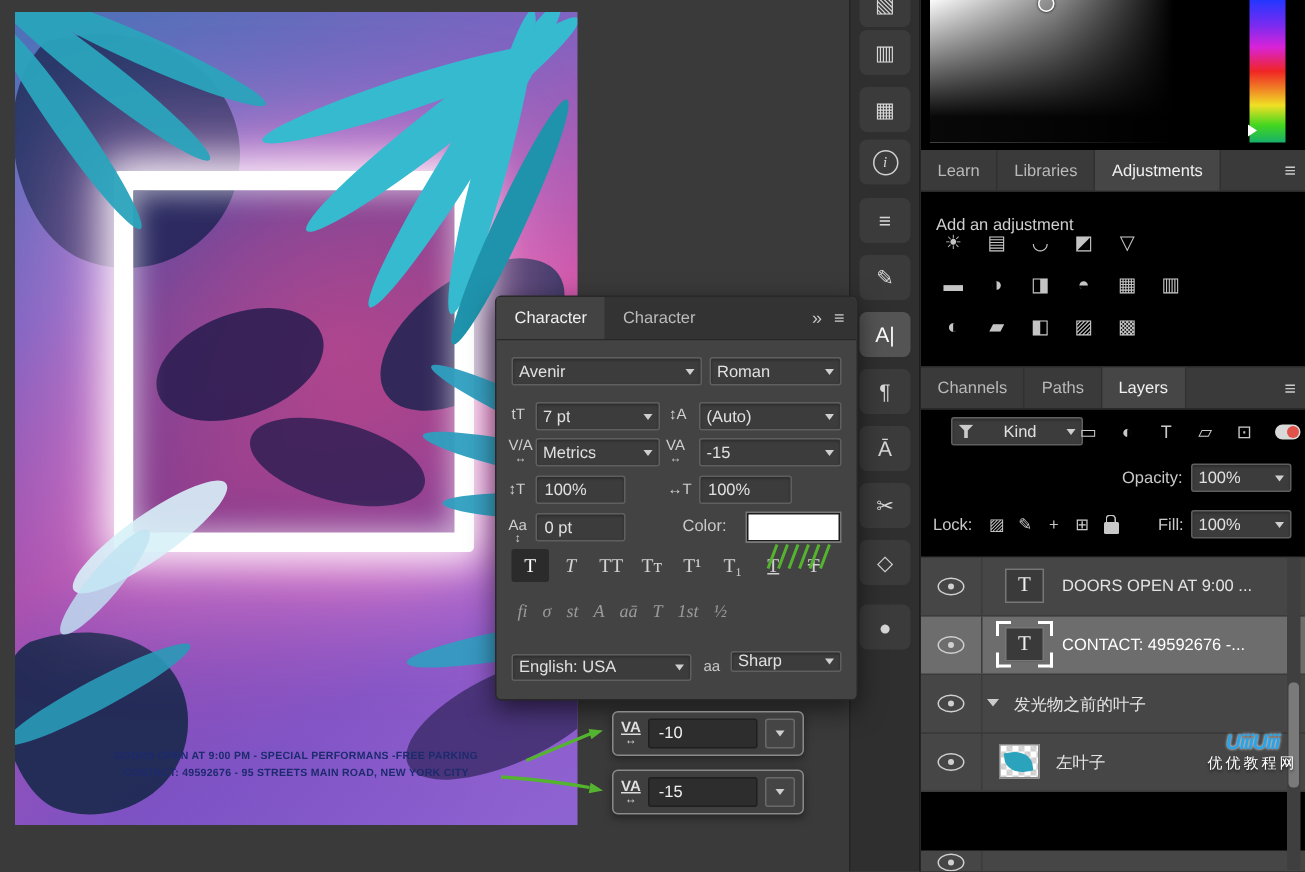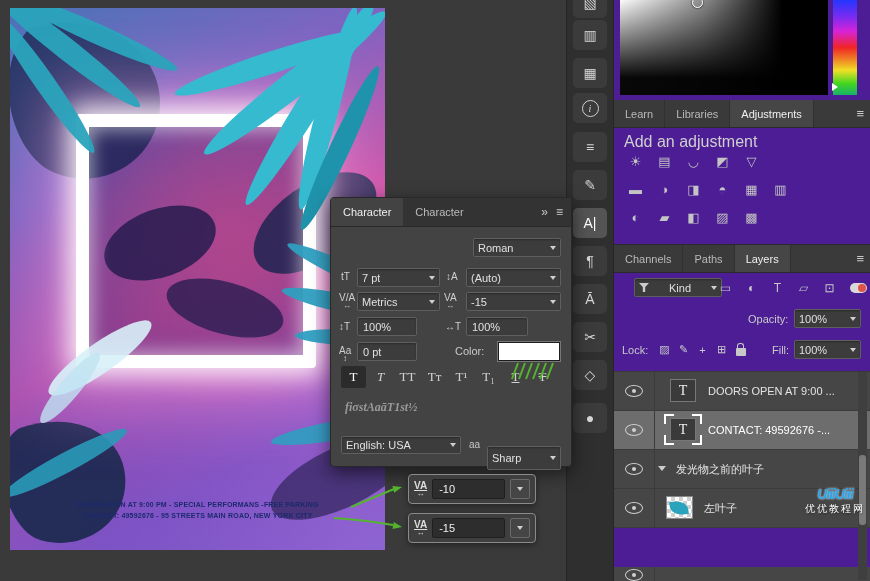--- a/index.html
+++ b/index.html
@@ -24,40 +24,40 @@
   .dock{position:absolute;left:566px;top:0;width:46px;height:581px;background:#2f2f2f;
     border-left:1px solid #242424;border-right:1px solid #242424;}
   .dock-btn{position:absolute;left:6px;width:34px;height:30px;border-radius:5px;background:#3b3b3b;
     color:#d6d6d6;display:flex;align-items:center;justify-content:center;font-size:14px;}
   .dock-btn.active{background:#545454;color:#fff;}
   .circ{width:15px;height:15px;border:1.5px solid #d0d0d0;border-radius:50%;display:flex;
     align-items:center;justify-content:center;font-size:10px;font-style:italic;
     font-family:"Liberation Serif",serif;}
 
   
-  .right{position:absolute;left:613px;top:0;width:257px;height:581px;background:#4c1d95;
+  .right{position:absolute;left:613px;top:0;width:257px;height:581px;background:#000000;
     border-left:1px solid #262626;}
   .cfield{position:absolute;left:6px;top:0;width:208px;height:95px;
     background:linear-gradient(to bottom, rgba(0,0,0,0) 0%, rgba(0,0,0,.97) 82%),
       linear-gradient(to right,#fbfbfb 0%,#8c8c8c 40%,#000 78%);}
   .ccur{position:absolute;left:72px;top:-3px;width:9px;height:9px;border:1.5px solid #fff;
     border-radius:50%;box-shadow:0 0 2px #000;}
   .hue{position:absolute;left:219px;top:0;width:24px;height:95px;
     background:linear-gradient(to bottom,#2336ff 0%,#7b2bf0 18%,#d823d8 33%,#f02525 50%,
       #f07f25 62%,#f0e025 74%,#43d620 88%,#17b06a 100%);}
   .huem{position:absolute;left:-1px;top:83px;width:0;height:0;border-top:4px solid transparent;
     border-bottom:4px solid transparent;border-left:6px solid #fff;}
   .tabbar{position:absolute;left:0;width:257px;height:27px;background:#3a3a3a;
     border-bottom:1px solid #2a2a2a;display:flex;align-items:stretch;}
   .tb1{top:100px;} .tb2{top:244px;border-top:1px solid #2a2a2a;}
   .tab{padding:0 11px;display:flex;align-items:center;font-size:11px;color:#b9b9b9;
     border-right:1px solid #303030;}
   .tab.active{background:#464646;color:#f0f0f0;}
   .pmenu{margin-left:auto;margin-right:7px;align-self:center;color:#c9c9c9;font-size:13px;}
-  .addlbl{position:absolute;left:10px;top:133px;font-size:16px;color:#cfcfcf;}
+  .addlbl{position:absolute;left:10px;top:144px;font-size:11px;color:#cfcfcf;}
   .adj-row{position:absolute;left:10px;display:flex;gap:6px;}
   .ar1{top:152px;} .ar2{top:180px;} .ar3{top:208px;}
   .adj{width:23px;height:19px;color:#c4c4c4;font-size:13px;display:flex;align-items:center;
     justify-content:center;}
 
   
   .sel{display:flex;align-items:center;justify-content:space-between;background:#3c3c3c;
     border:1px solid #5f5f5f;border-radius:2px;color:#e0e0e0;font-size:11px;padding:0 4px;
     height:19px;box-shadow:inset 0 1px 2px rgba(0,0,0,.3);box-sizing:border-box;}
   .sel-txt{white-space:nowrap;overflow:hidden;}
@@ -150,25 +150,25 @@
   .i-base{left:8px;top:148px;} .f-base{left:26px;top:144px;width:60px;}
   .l-color{position:absolute;left:124px;top:147px;font-size:11px;color:#c9c9c9;}
   .sw-color{position:absolute;left:167px;top:144px;width:60px;height:17px;background:#fff;
     border:1px solid #1d1d1d;box-shadow:0 0 0 1px #777;}
   .stybar{position:absolute;left:10px;top:168px;display:flex;gap:2px;}
   .styb{width:25px;height:22px;display:flex;align-items:center;justify-content:center;color:#d2d2d2;
     font-size:13px;font-family:"Liberation Serif",serif;border:none;background:transparent;
     border-radius:2px;padding:0;}
   .styb.active{background:#2b2b2b;color:#fff;}
   .styb.it{font-style:italic;} .styb.u{text-decoration:underline;} .styb.st{text-decoration:line-through;}
-  .otbar{position:absolute;left:14px;top:202px;display:flex;font-weight:bold;}
+  .otbar{position:absolute;left:14px;top:202px;display:flex;gap:10px;}
   .otb{color:#9a9a9a;font-size:12px;font-style:italic;font-family:"Liberation Serif",serif;}
   .f-lang{left:10px;top:238px;width:120px;height:18px;}
   .l-aa{position:absolute;left:138px;top:241px;font-size:10px;color:#c9c9c9;}
-  .f-sharp{left:156px;top:248px;width:74px;height:24px;}
+  .f-sharp{left:156px;top:236px;width:74px;height:14px;}
 
   
   .vabox{position:absolute;left:408px;width:128px;height:30px;background:#3f3f3f;
     border:1px solid #8a8a8a;border-radius:4px;box-shadow:0 2px 6px rgba(0,0,0,.4);z-index:20;
     display:flex;align-items:center;padding:0 5px;gap:5px;box-sizing:border-box;}
   .vb1{top:474px;} .vb2{top:513px;}
   .va-ic{display:flex;flex-direction:column;align-items:center;line-height:1;color:#ddd;}
   .va-ic .m{font-size:10px;font-weight:bold;text-decoration:underline;}
   .va-ic .s{font-size:8px;margin-top:-1px;}
   .va-field{flex:1;height:20px;background:#2d2d2d;border:1px solid #1f1f1f;border-radius:2px;
@@ -393,20 +393,24 @@
   </div>
 
   <div class="charp">
     <div class="charp-head">
       <div class="ctab active">Character</div>
       <div class="ctab">Character</div>
       <span class="chead-ic chead-sp">»</span>
       <span class="chead-ic">≡</span>
     </div>
 
+    <div class="sel f-avenir">
+      <span class="sel-txt">Avenir</span>
+      <span class="chev"></span>
+    </div>
     <div class="sel f-roman">
       <span class="sel-txt">Roman</span>
       <span class="chev"></span>
     </div>
 
     <span class="mico i-size">
         <span>tT</span>
       </span>
     <div class="sel f-size">
       <span class="sel-txt">7 pt</span>

